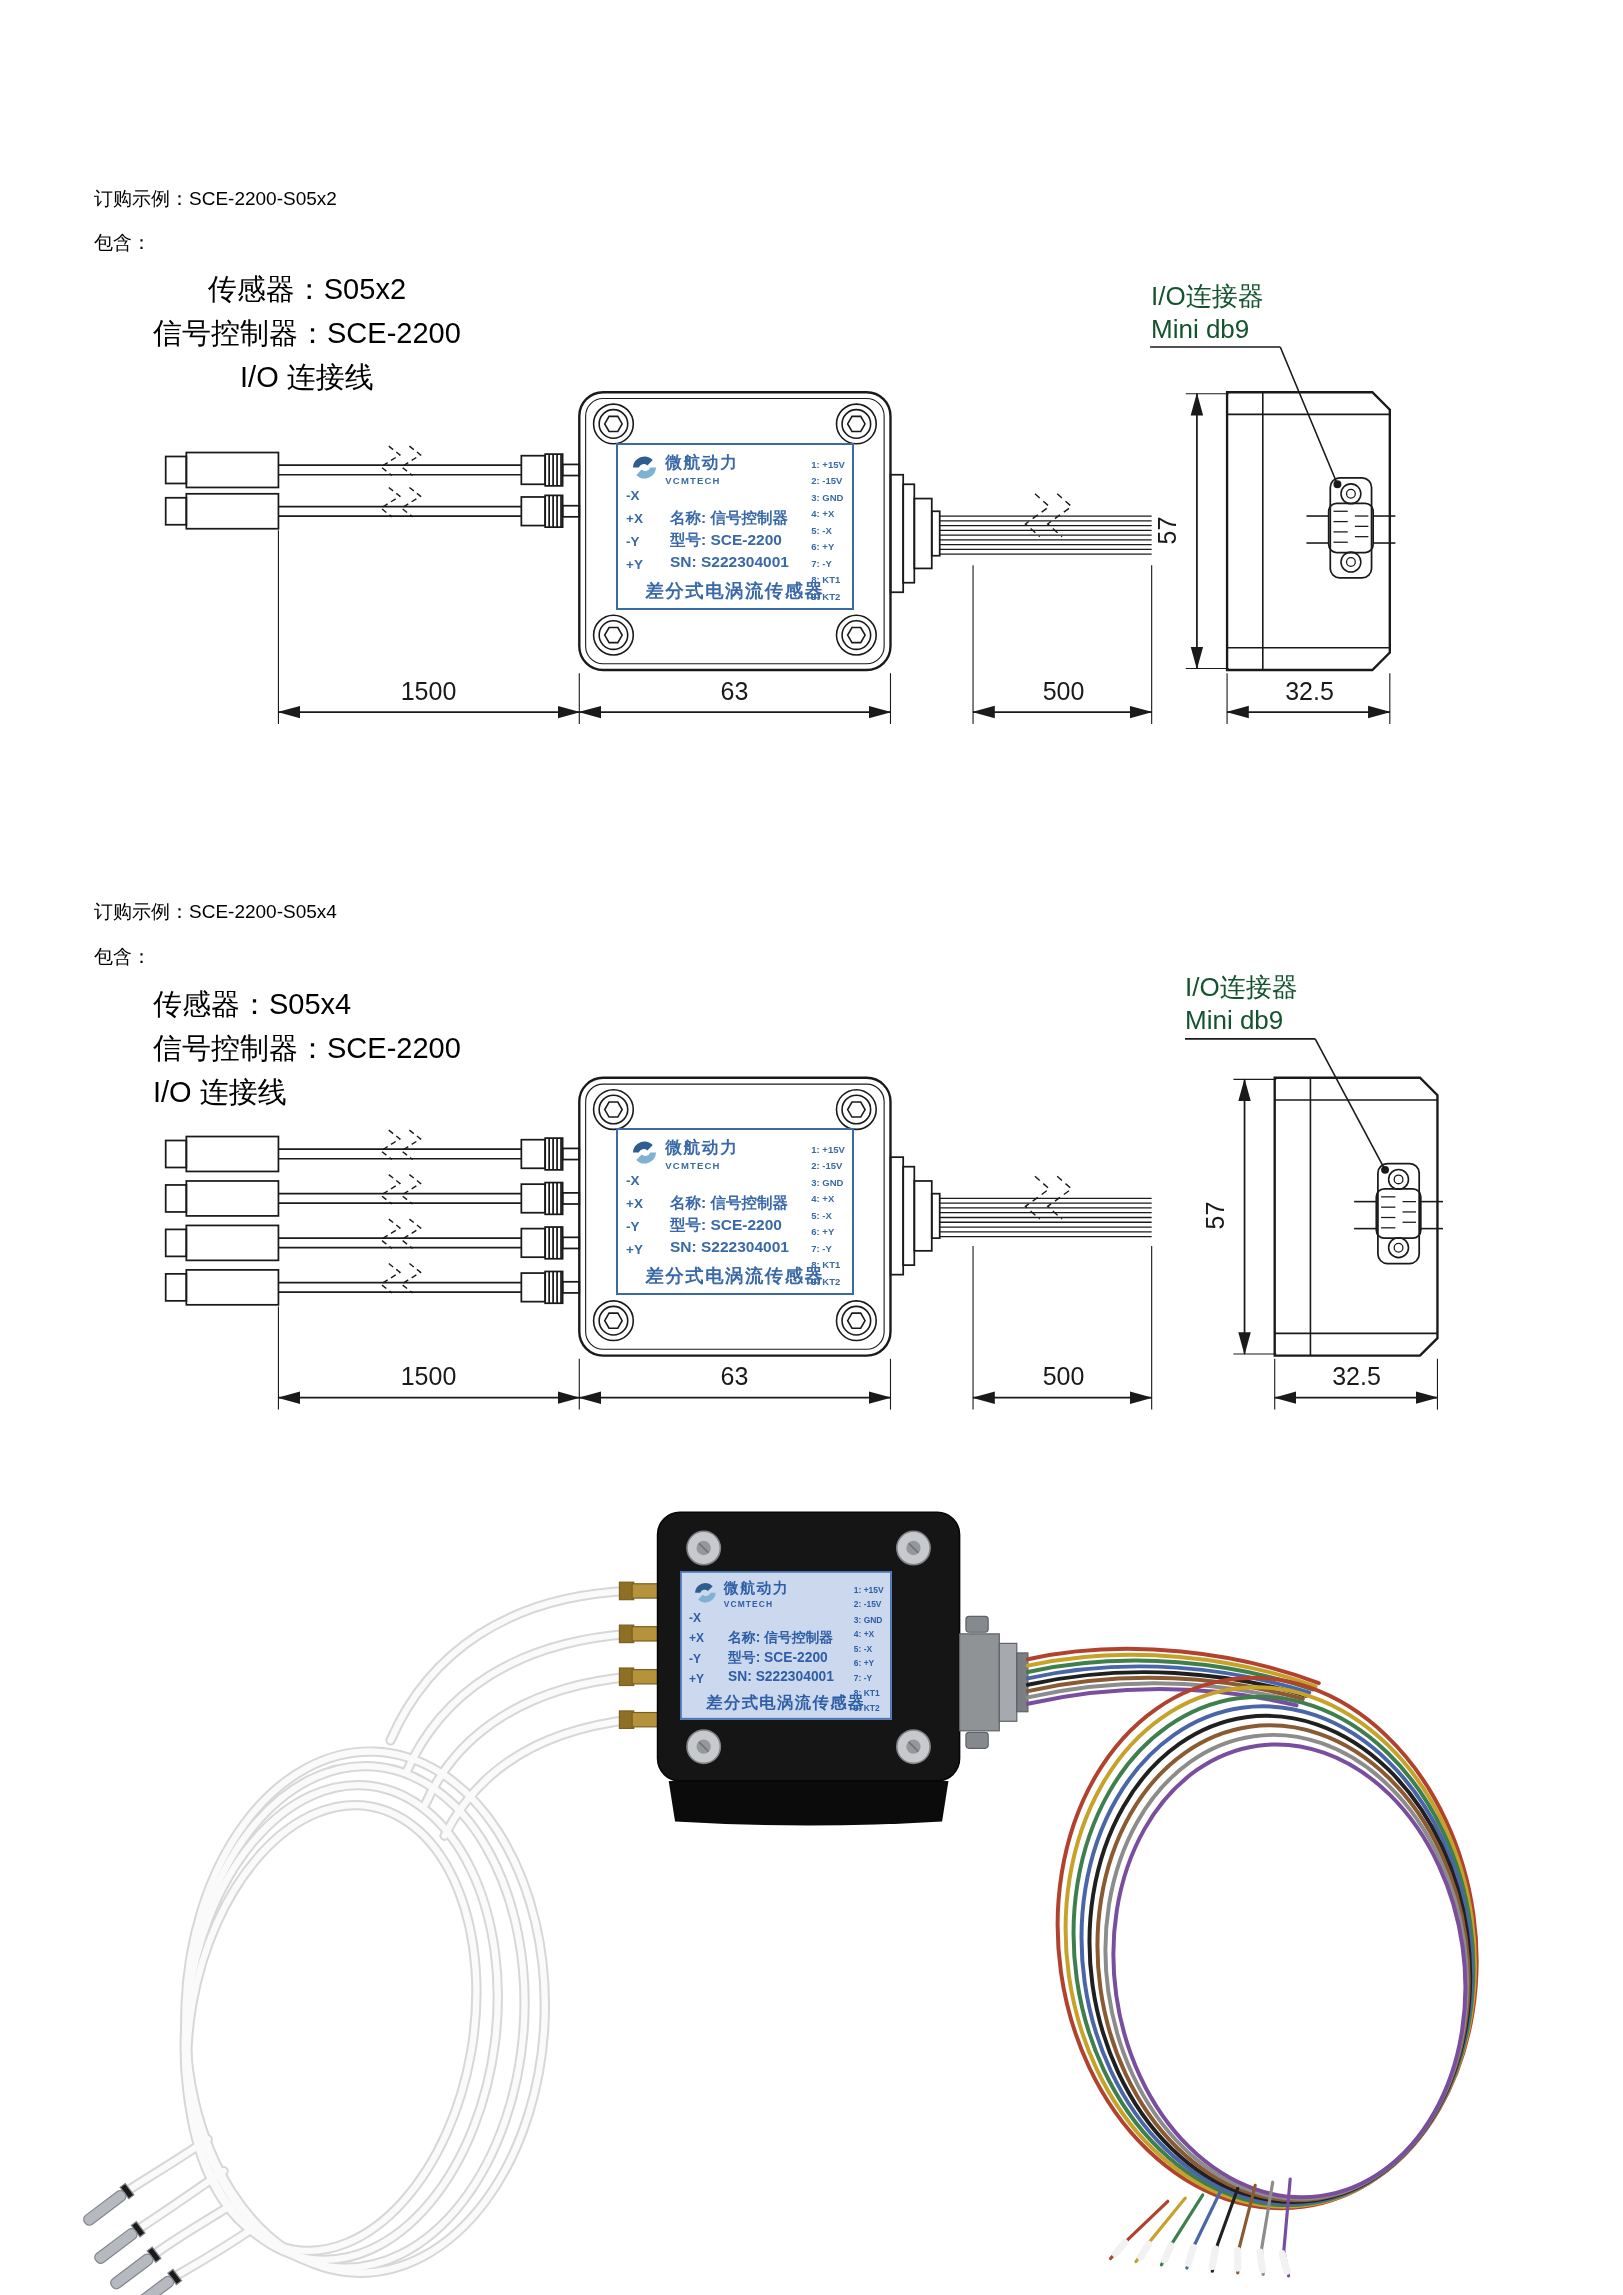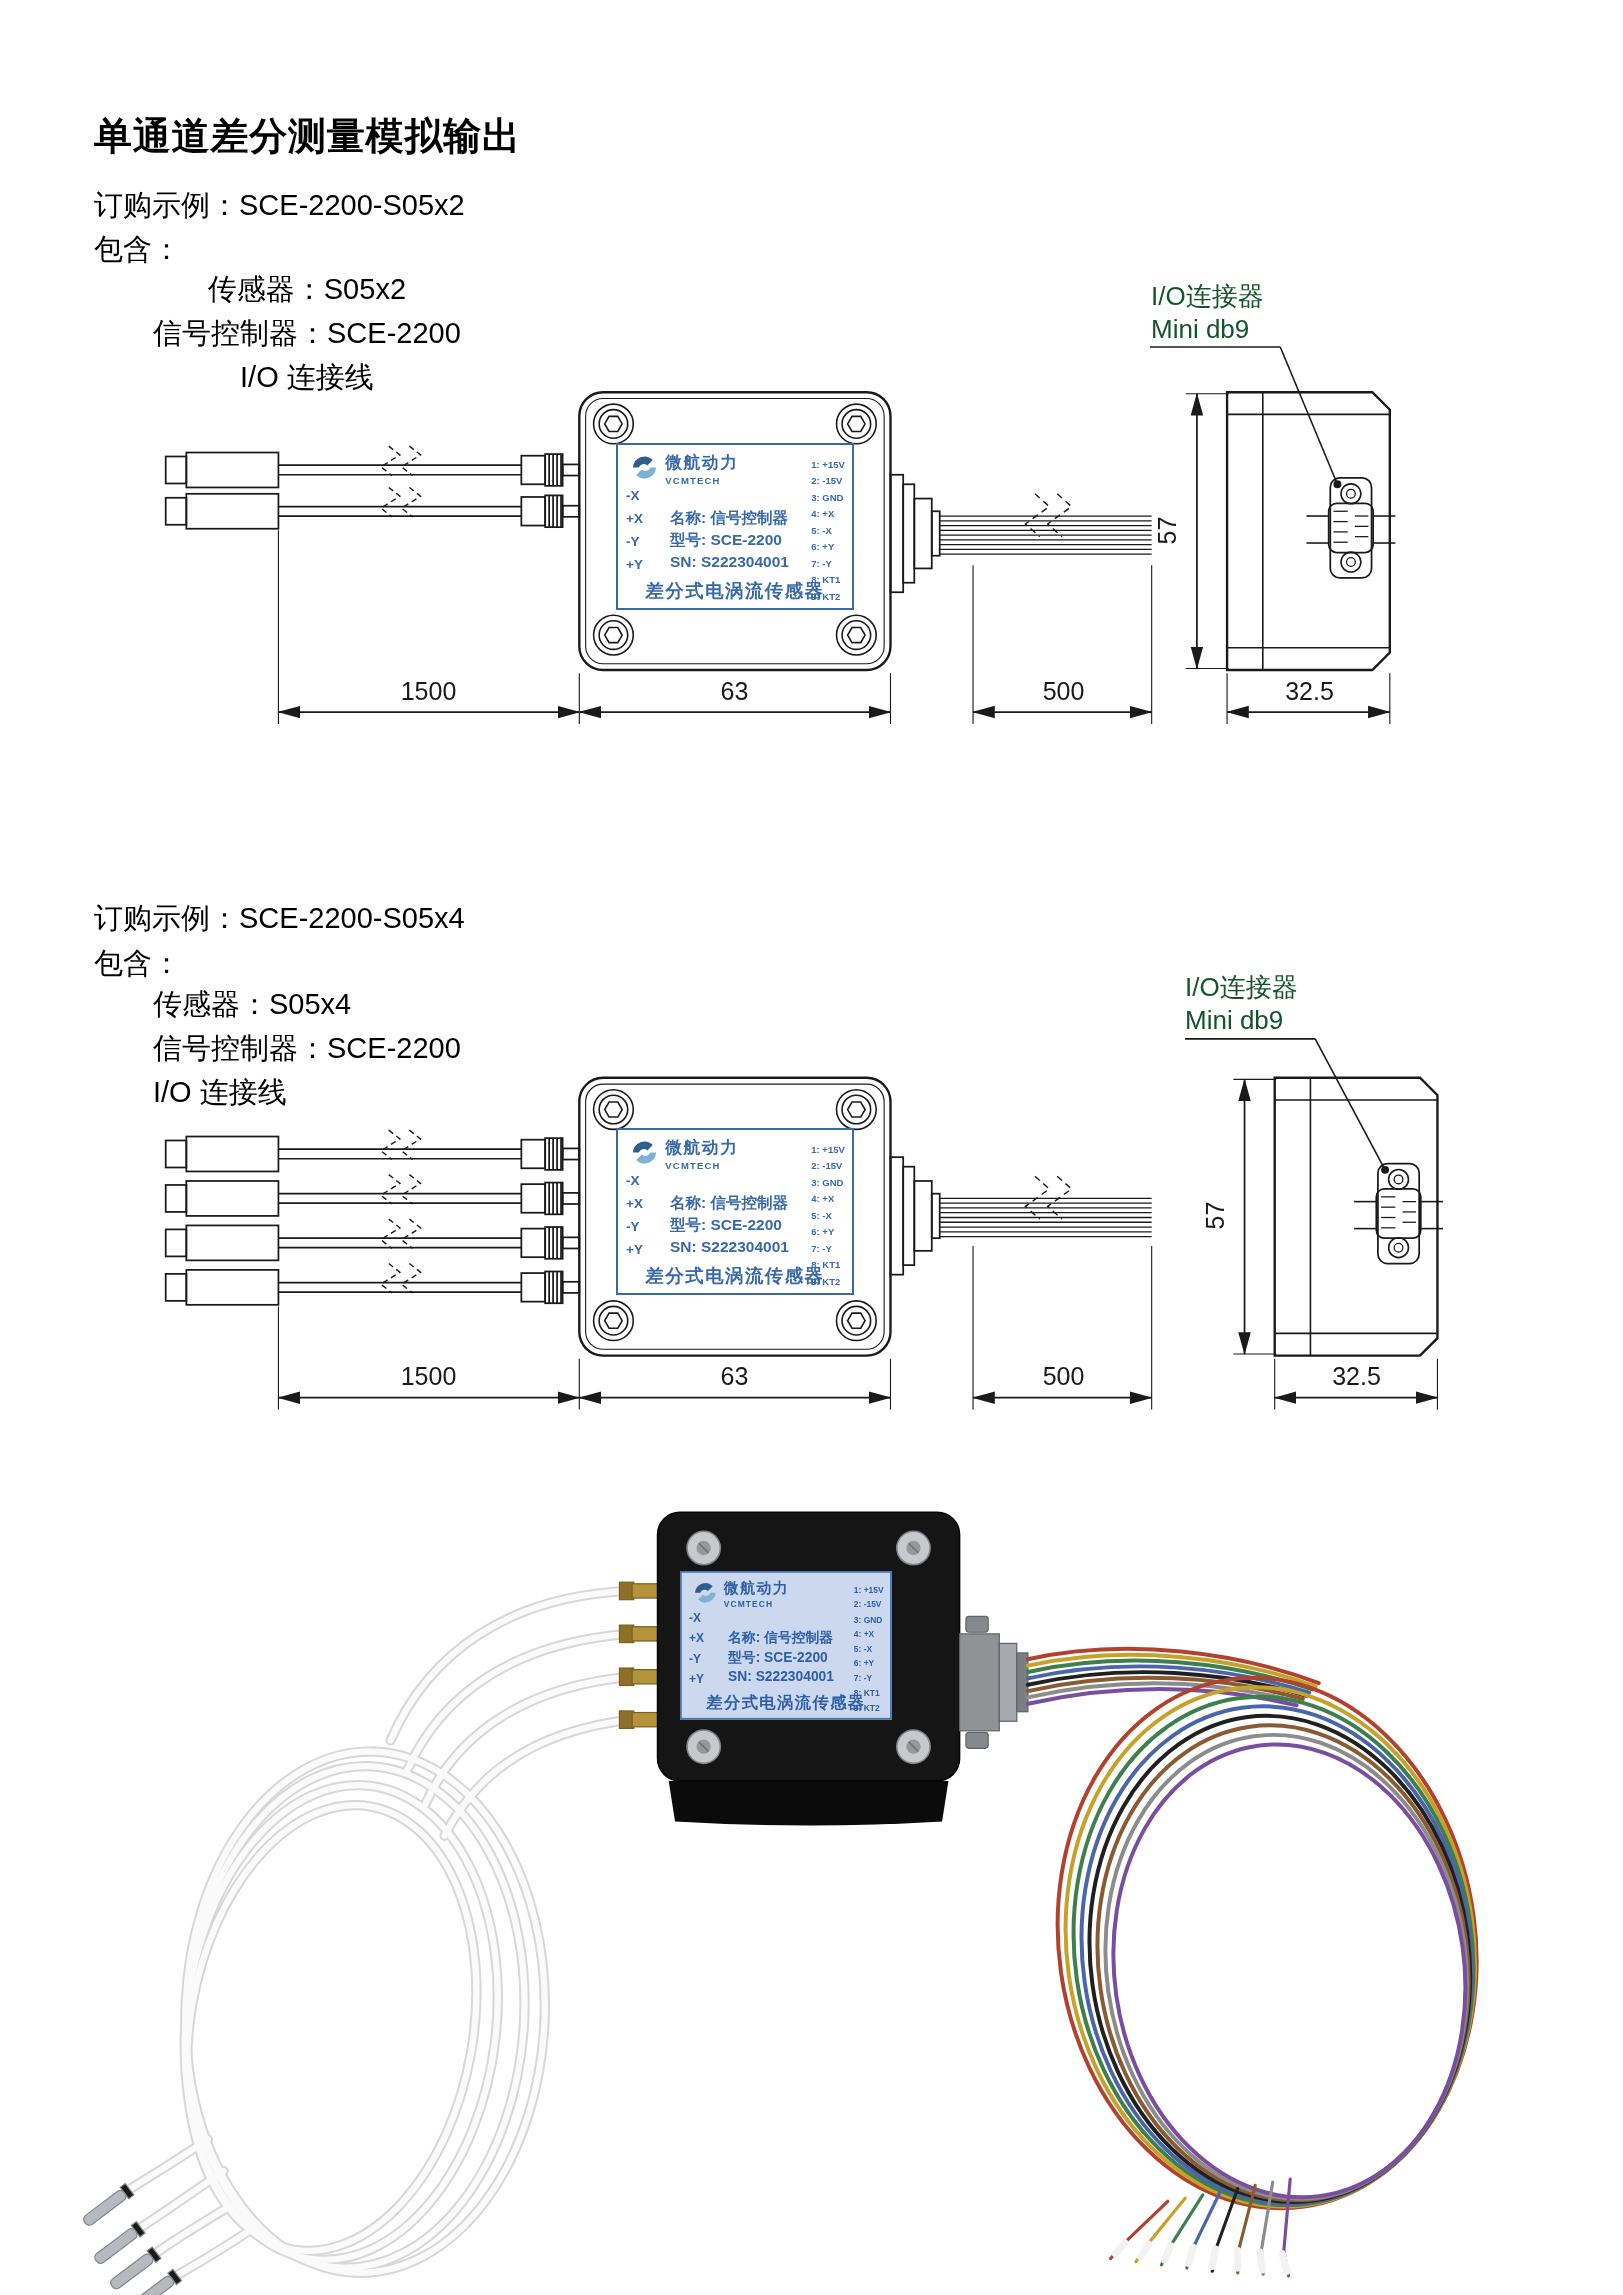--- a/index.html
+++ b/index.html
@@ -1,19 +1,19 @@
 <!DOCTYPE html>
 <html style="font-size:12.7px"><head>
 <meta charset="utf-8">
 <style>
   html,body{margin:0;padding:0;background:#fff;}
   .page{position:relative;width:1623px;height:2295px;background:#ffffff;
         font-family:"Liberation Sans",sans-serif;color:#111;overflow:hidden;}
   .sec-title{position:absolute;left:94px;font-size:38px;font-weight:600;letter-spacing:0.8px;color:#000;}
-  .txt{position:absolute;left:94px;font-size:29px;color:#000;}
+  .txt{position:absolute;left:94px;font-size:19px;color:#000;}
   .inc-list{position:absolute;left:153px;margin:0;padding:0;list-style:none;}
   .inc-list .inc-item{font-size:29px;color:#000;height:44px;}
   svg.layer{position:absolute;left:0;}
   .lw{stroke:#1a1a1a;fill:none;}
   .dim{position:absolute;width:127px;text-align:center;font-size:25px;color:#1a1a1a;}
   .dim--v{transform:rotate(-90deg);}
   .callout{position:absolute;font-size:26px;line-height:33px;color:#14532d;}
   
   .plate{position:absolute;width:238px;height:167px;border:2.4px solid #3a69a8;color:#3a69a8;
          box-sizing:border-box;background:transparent;}
@@ -30,21 +30,20 @@
   .plate-title{position:absolute;left:0;right:0;bottom:4.8px;text-align:center;font-size:18.3px;
                font-weight:700;letter-spacing:1.6px;white-space:nowrap;}
   .plate--photo{transform:scale(0.89);transform-origin:top left;background:#ccd8ee;
                 border-color:#4a74b4;color:#2d5ea6;}
 </style>
 </head>
 <body>
 
 <div class="page">
 
-  <div class="sec-title" style="top:111px;">单通道差分测量模拟输出</div>
   <div class="txt" style="top:186px;">订购示例：SCE-2200-S05x2</div>
   <div class="txt" style="top:230px;">包含：</div>
   <ul class="inc-list" style="top:270px;text-align:center;">
       <li class="inc-item">传感器：S05x2</li>
       <li class="inc-item">信号控制器：SCE-2200</li>
       <li class="inc-item">I/O 连接线</li>
     </ul>
 
   <svg class="layer" style="top:262px;" width="1623" height="516" viewBox="0 330 2043 650">
     <defs>

